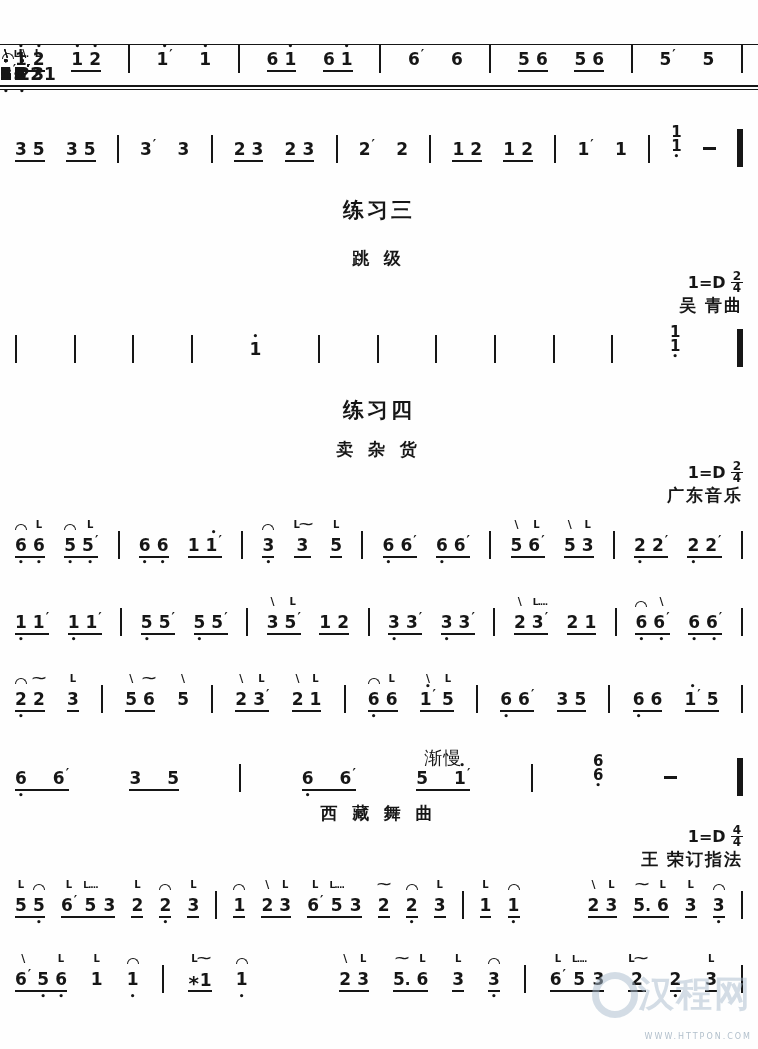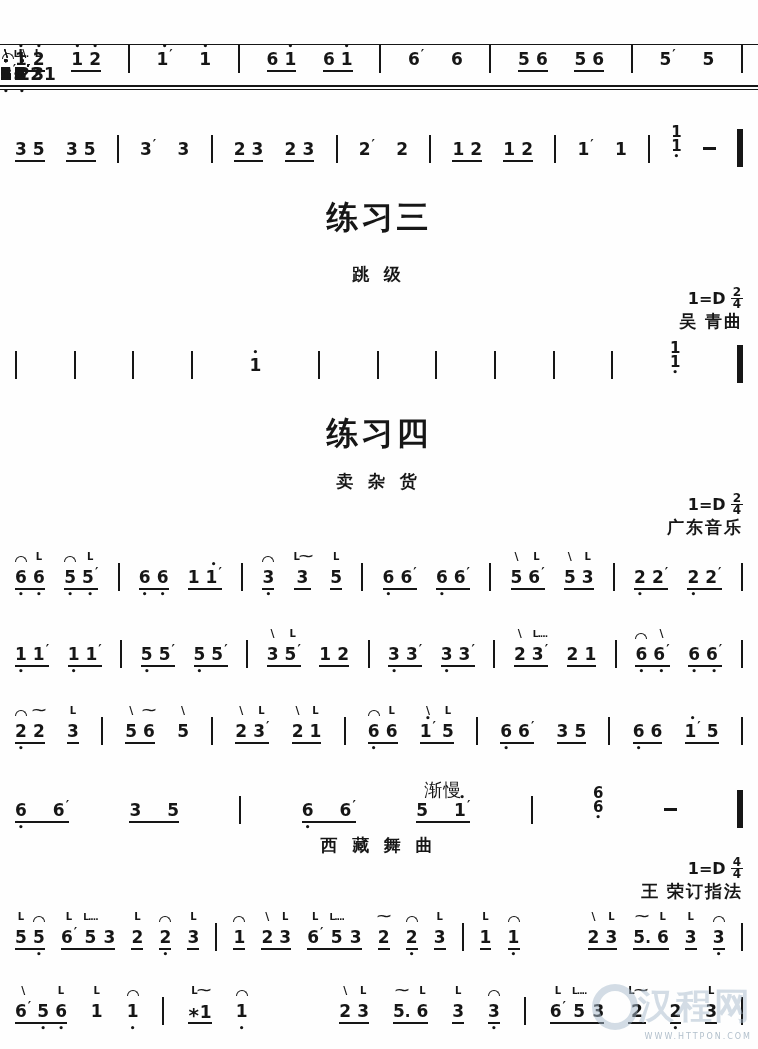--- a/index.html
+++ b/index.html
@@ -35,40 +35,40 @@
         font-size:18px;font-weight:normal;white-space:nowrap;letter-spacing:1px;}
   
   .o-sl::before{content:"\005C";font-size:11px;}
   .o-L::before{content:"L";}
   .o-Ld::before{content:"L....";font-size:9px;letter-spacing:-1px;}
   .o-w{display:inline-block;transform:scaleX(1.7);}
   .o-w::before{content:"~";font-size:12px;}
   .o-arc{display:inline-block;width:10px;height:5px;border:1.5px solid #161616;
          border-bottom:none;border-radius:10px 10px 0 0;}
   
-  .ex-title{text-align:center;font-size:32px;font-weight:bold;
+  .ex-title{text-align:center;font-size:21px;font-weight:bold;
             font-family:"Liberation Sans",sans-serif;letter-spacing:3px;}
   .ex-sub{text-align:center;font-size:17px;font-weight:bold;
           font-family:"Liberation Sans",sans-serif;letter-spacing:5px;}
   .meta{display:flex;justify-content:space-between;align-items:flex-end;flex-direction:column;}
   .key{display:flex;align-items:center;font-size:16px;font-weight:bold;}
   .ts{display:inline-flex;flex-direction:column;align-items:center;
       font-size:12px;line-height:11px;font-weight:bold;margin-left:5px;}
   .ts .tn{border-bottom:1.5px solid #161616;padding:0 2px;}
   .credit{font-size:17px;font-weight:bold;letter-spacing:2px;
           font-family:Liberation Sans, sans-serif;}
   
   .wm{position:absolute;right:6px;bottom:8px;display:flex;flex-direction:column;
       align-items:flex-end;pointer-events:none;}
   .wm-row{display:flex;align-items:center;opacity:.5;}
   .wm-circle{width:46px;height:46px;border:7px solid #a9bccd;border-radius:50%;
              box-sizing:border-box;}
   .wm-name{font-size:36px;font-weight:bold;color:#a9bccd;letter-spacing:2px;
            font-family:"Liberation Sans",sans-serif;}
-  .wm-url{font-size:8px;color:#9fb0bf;letter-spacing:2px;margin-top:1px;opacity:.8;
+  .wm-url{font-size:8px;color:#9fb0bf;letter-spacing:2px;margin-top:13px;opacity:.8;
           font-family:"DejaVu Sans",sans-serif;}
 </style>
 </head>
 <body>
 
 <div class="score">
   <div class="content">
 
     <div class="mline" style="margin-top:14px;">
         <div class="grp">

